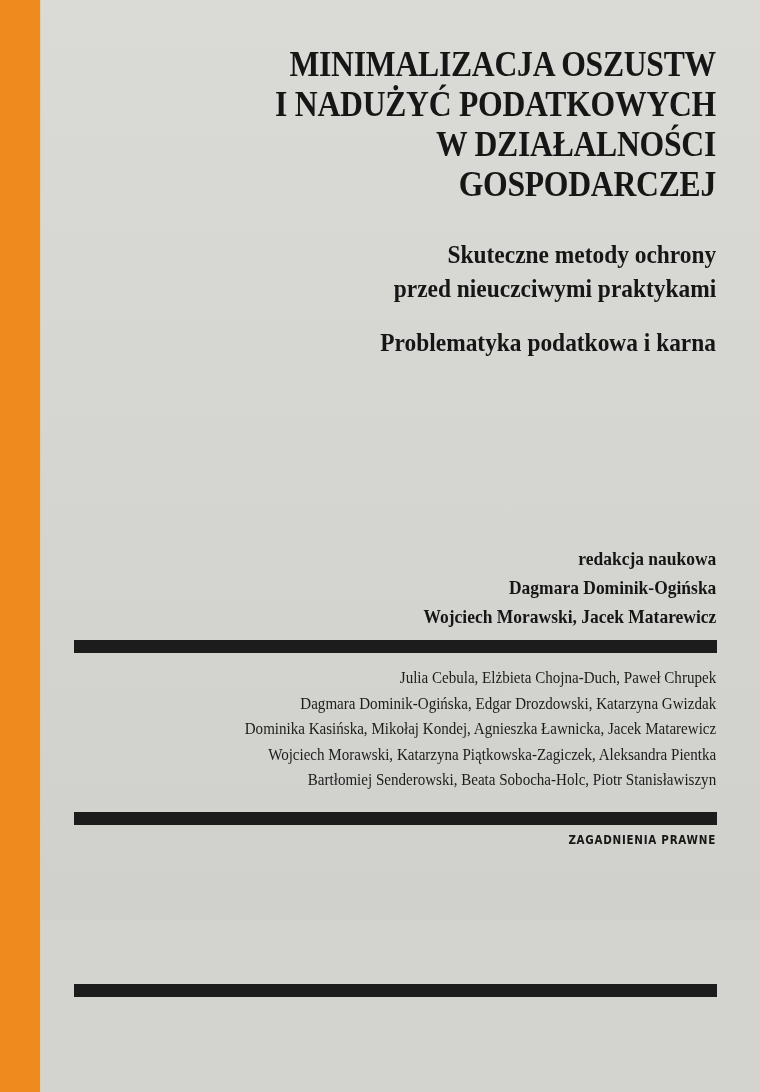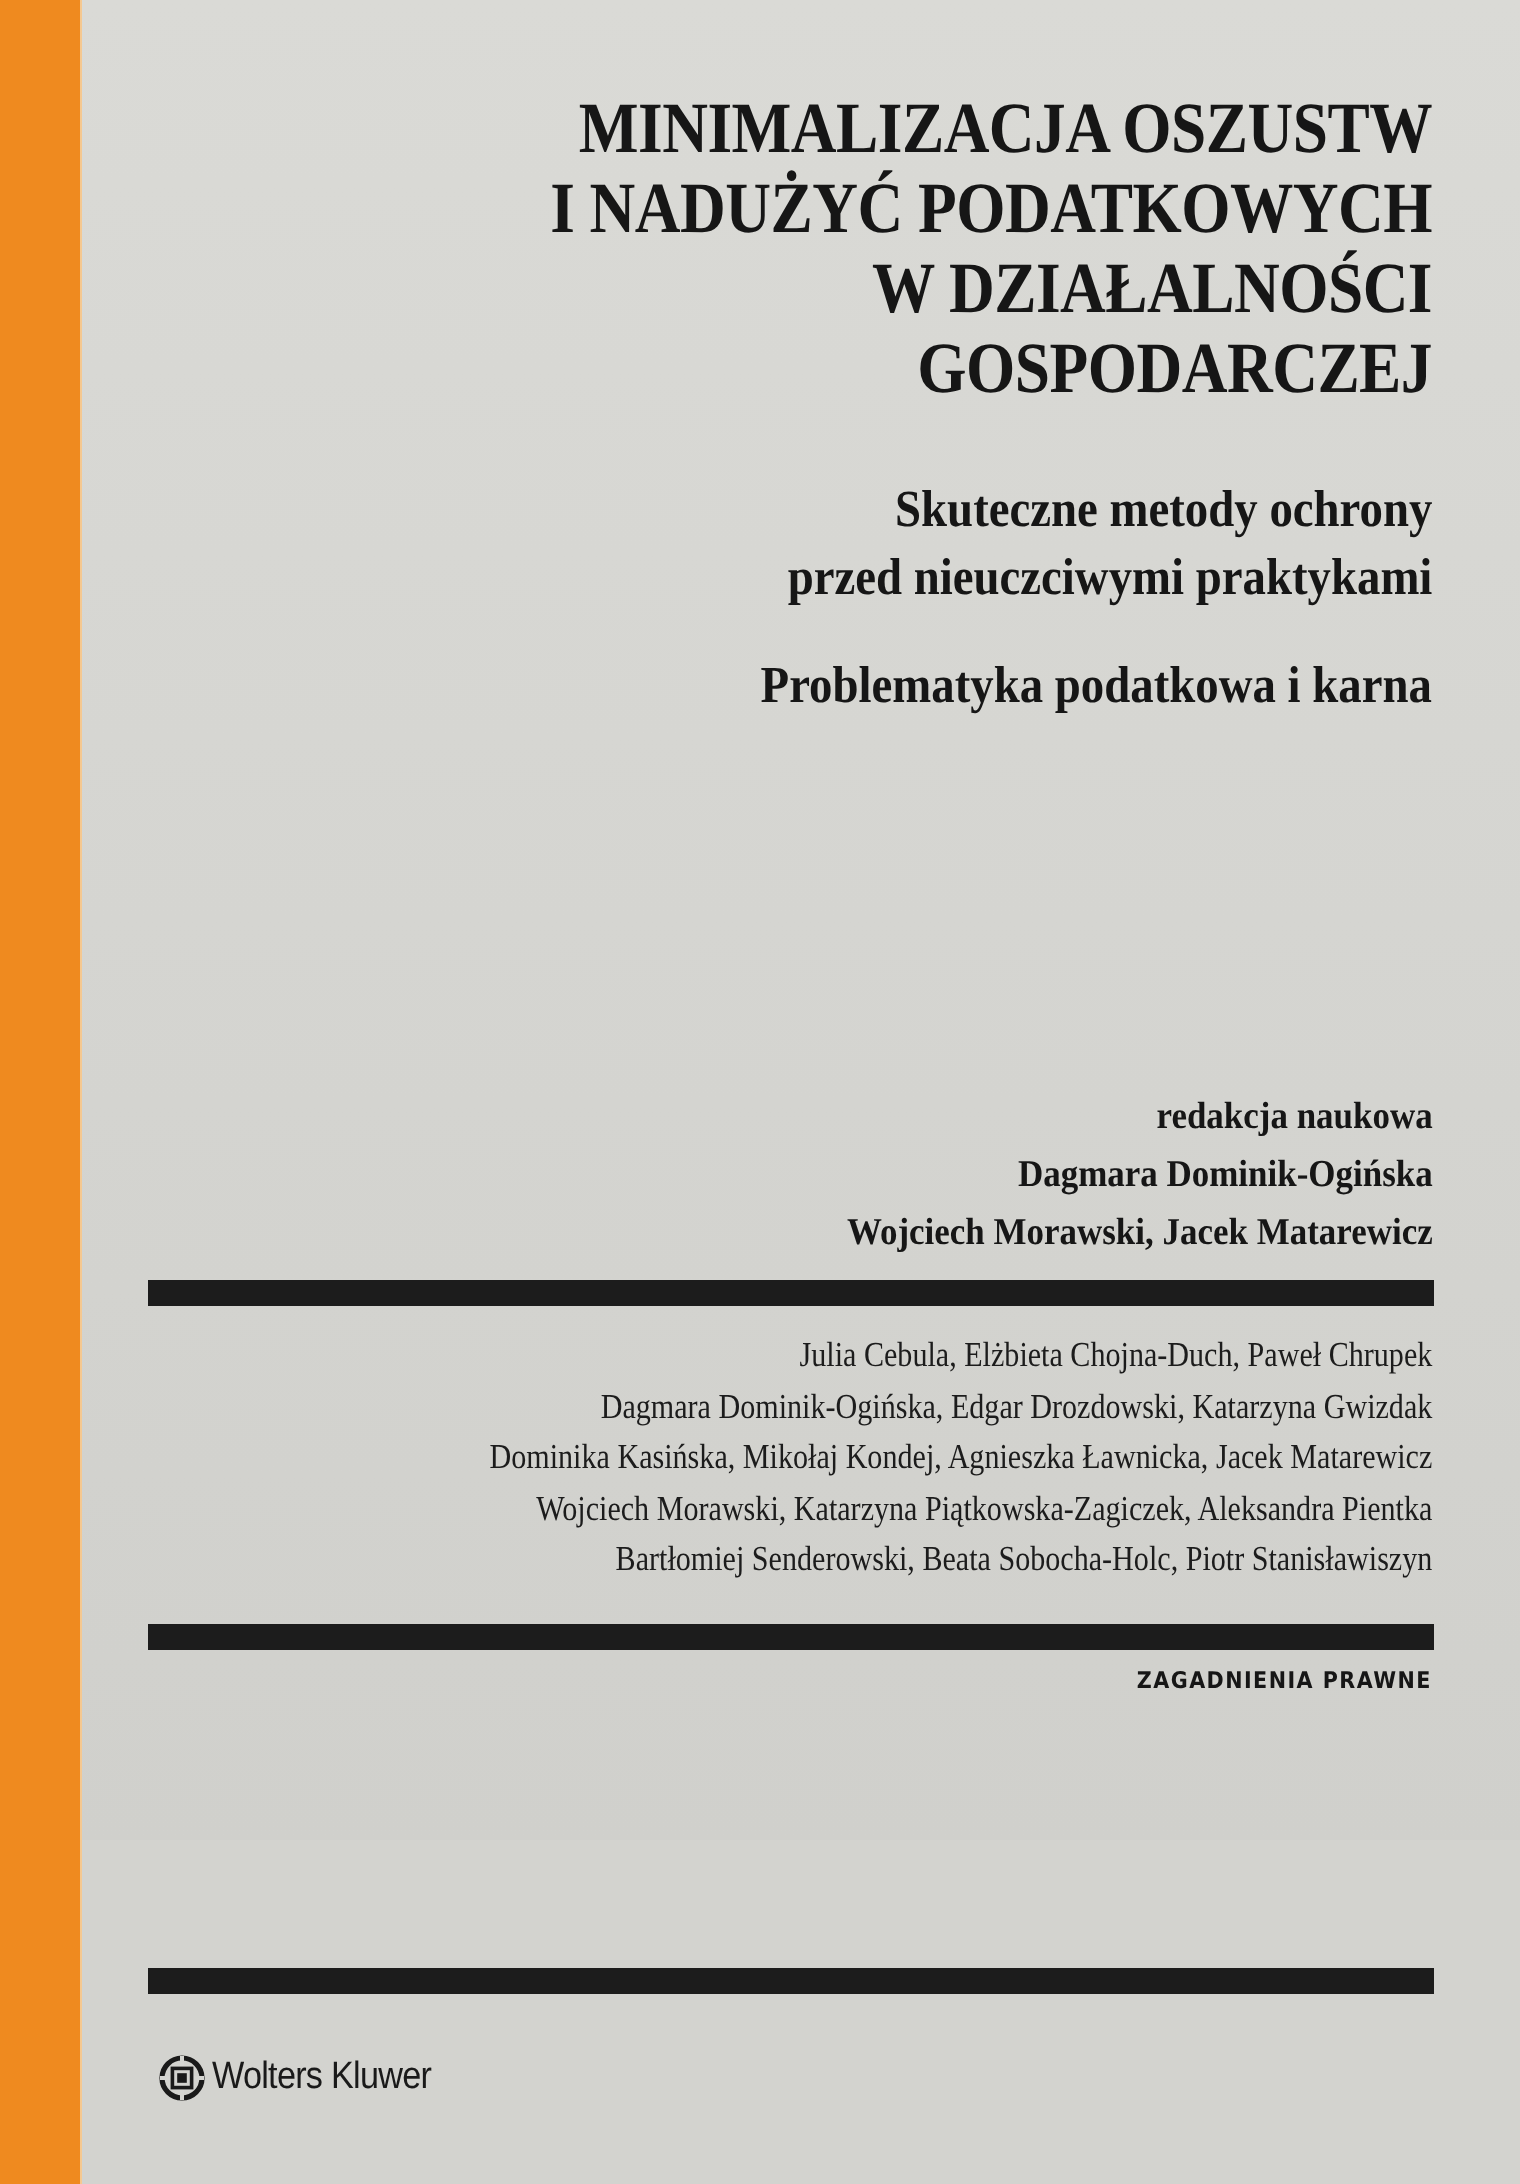--- a/index.html
+++ b/index.html
@@ -180,26 +180,14 @@
     <span class="line">Wojciech Morawski, Katarzyna Piątkowska-Zagiczek, Aleksandra Pientka</span>
     <span class="line">Bartłomiej Senderowski, Beata Sobocha-Holc, Piotr Stanisławiszyn</span>
   </div>
 
   <div class="bar bar-2"></div>
 
   <div class="series-label">ZAGADNIENIA PRAWNE</div>
 
   <div class="bar bar-3"></div>
 
-  <div class="publisher">
-    <svg class="publisher-logo" viewBox="0 0 24 24" xmlns="http://www.w3.org/2000/svg">
-      <circle cx="12" cy="12" r="10" fill="none" stroke="#1a1a1a" stroke-width="2.6"></circle>
-      <rect x="7.2" y="7.2" width="9.6" height="9.6" fill="none" stroke="#1a1a1a" stroke-width="1.8"></rect>
-      <rect x="9.6" y="9.6" width="4.8" height="4.8" fill="#1a1a1a"></rect>
-      <rect x="11" y="1" width="2" height="5" fill="#d6d6d2"></rect>
-      <rect x="11" y="18" width="2" height="5" fill="#d6d6d2"></rect>
-      <rect x="1" y="11" width="5" height="2" fill="#d6d6d2"></rect>
-      <rect x="18" y="11" width="5" height="2" fill="#d6d6d2"></rect>
-    </svg>
-    <span class="publisher-name">Wolters Kluwer</span>
-  </div>
 
 </div>
 
 </body></html>

